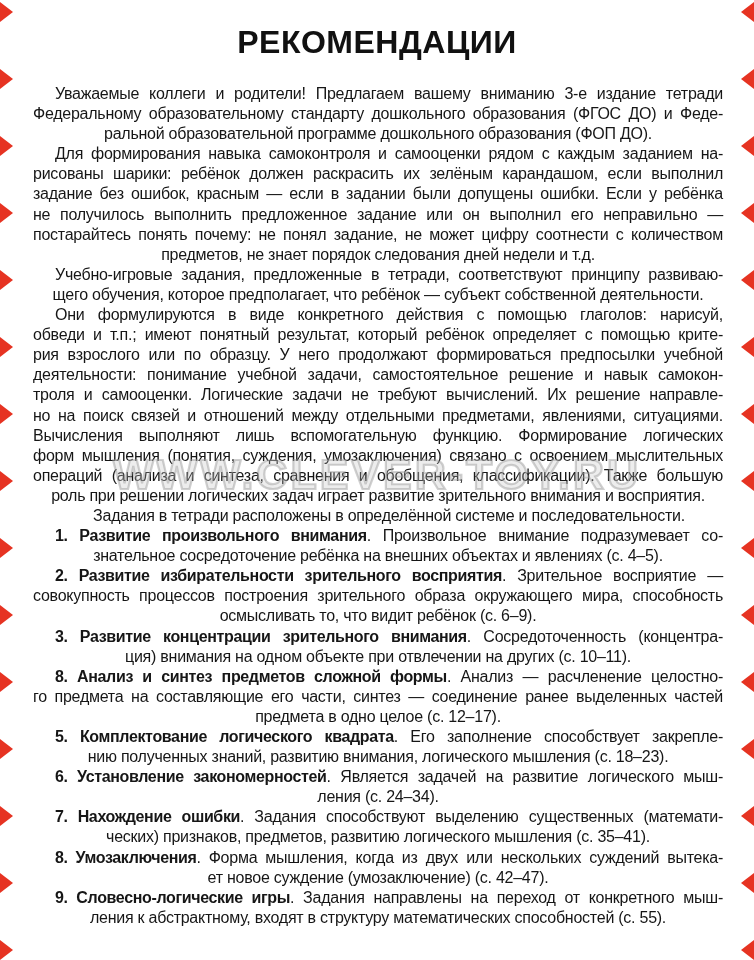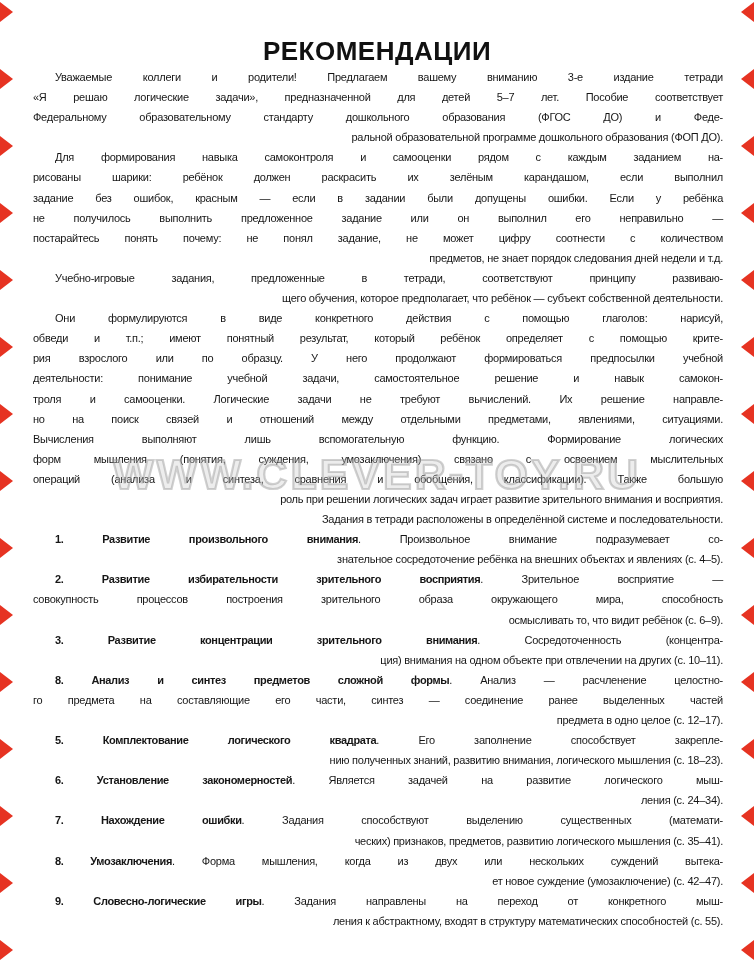--- a/index.html
+++ b/index.html
@@ -8,41 +8,41 @@
     width: 754px;
     height: 960px;
     background: #ffffff;
     overflow: hidden;
     font-family: "Liberation Sans", sans-serif;
     color: #161616;
     --accent: #e63322;
   }
   .title {
     position: absolute;
-    top: 36px;
+    top: 24px;
     left: 0;
     width: 100%;
     text-align: center;
     font-weight: bold;
-    font-size: 26px;
+    font-size: 32px;
     letter-spacing: 0.5px;
     color: #111111;
   }
   .text-block {
     position: absolute;
     left: 33px;
-    top: 67px;
+    top: 84px;
     width: 690px;
-    font-size: 11px;
+    font-size: 16px;
     line-height: 20.1px;
     letter-spacing: -0.25px;
   }
   .paragraph { margin: 0; }
   .line {
-    text-align: right;
+    text-align: center;
     white-space: normal;
   }
   .line.jl {
     text-align: justify;
     text-align-last: justify;
   }
   .line.first { text-indent: 22px; }
   .line b { letter-spacing: -0.35px; }
   .watermark {
     position: absolute;
@@ -112,21 +112,20 @@
       <div class="tri" style="top: 806px;"></div>
       <div class="tri" style="top: 873px;"></div>
       <div class="tri" style="top: 940px;"></div>
     </div>
 
   <div class="title">РЕКОМЕНДАЦИИ</div>
 
   <div class="text-block" id="text-block">
       <div class="paragraph">
         <div class="line first jl">Уважаемые коллеги и родители! Предлагаем вашему вниманию 3-е издание тетради</div>
-        <div class="line jl">«Я решаю логические задачи», предназначенной для детей 5–7 лет. Пособие соответствует</div>
         <div class="line jl">Федеральному образовательному стандарту дошкольного образования (ФГОС ДО) и Феде-</div>
         <div class="line">ральной образовательной программе дошкольного образования (ФОП ДО).</div>
       </div>
       <div class="paragraph">
         <div class="line first jl">Для формирования навыка самоконтроля и самооценки рядом с каждым заданием на-</div>
         <div class="line jl">рисованы шарики: ребёнок должен раскрасить их зелёным карандашом, если выполнил</div>
         <div class="line jl">задание без ошибок, красным — если в задании были допущены ошибки. Если у ребёнка</div>
         <div class="line jl">не получилось выполнить предложенное задание или он выполнил его неправильно —</div>
         <div class="line jl">постарайтесь понять почему: не понял задание, не может цифру соотнести с количеством</div>
         <div class="line">предметов, не знает порядок следования дней недели и т.д.</div>

